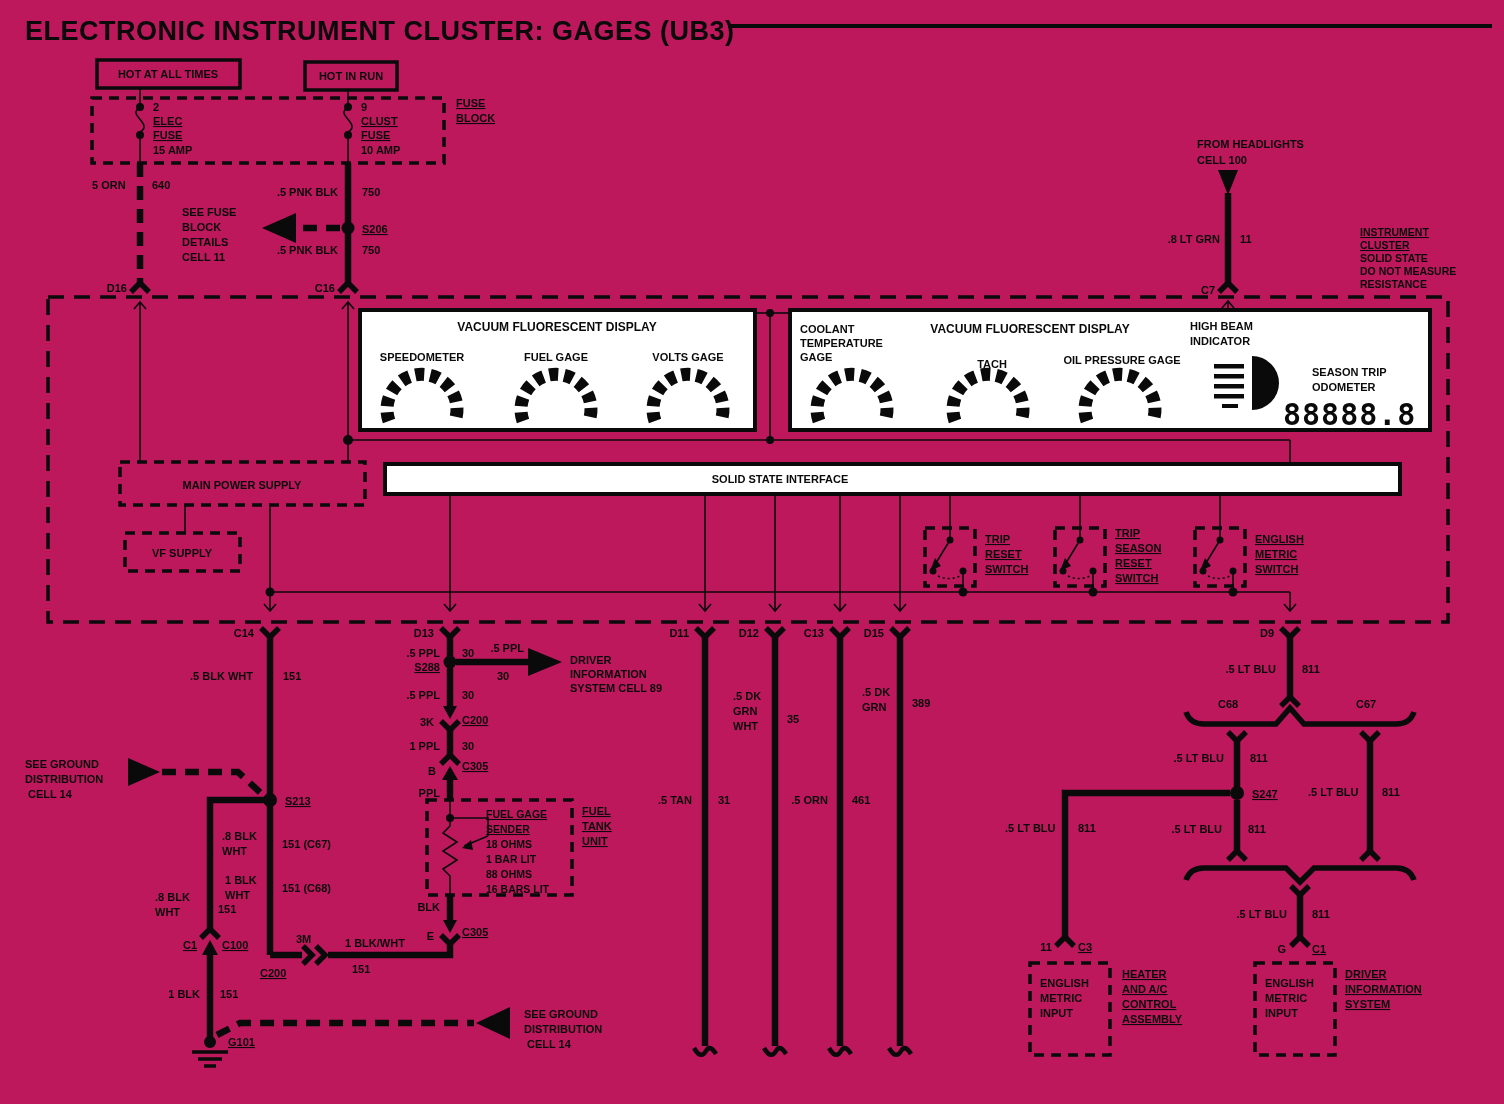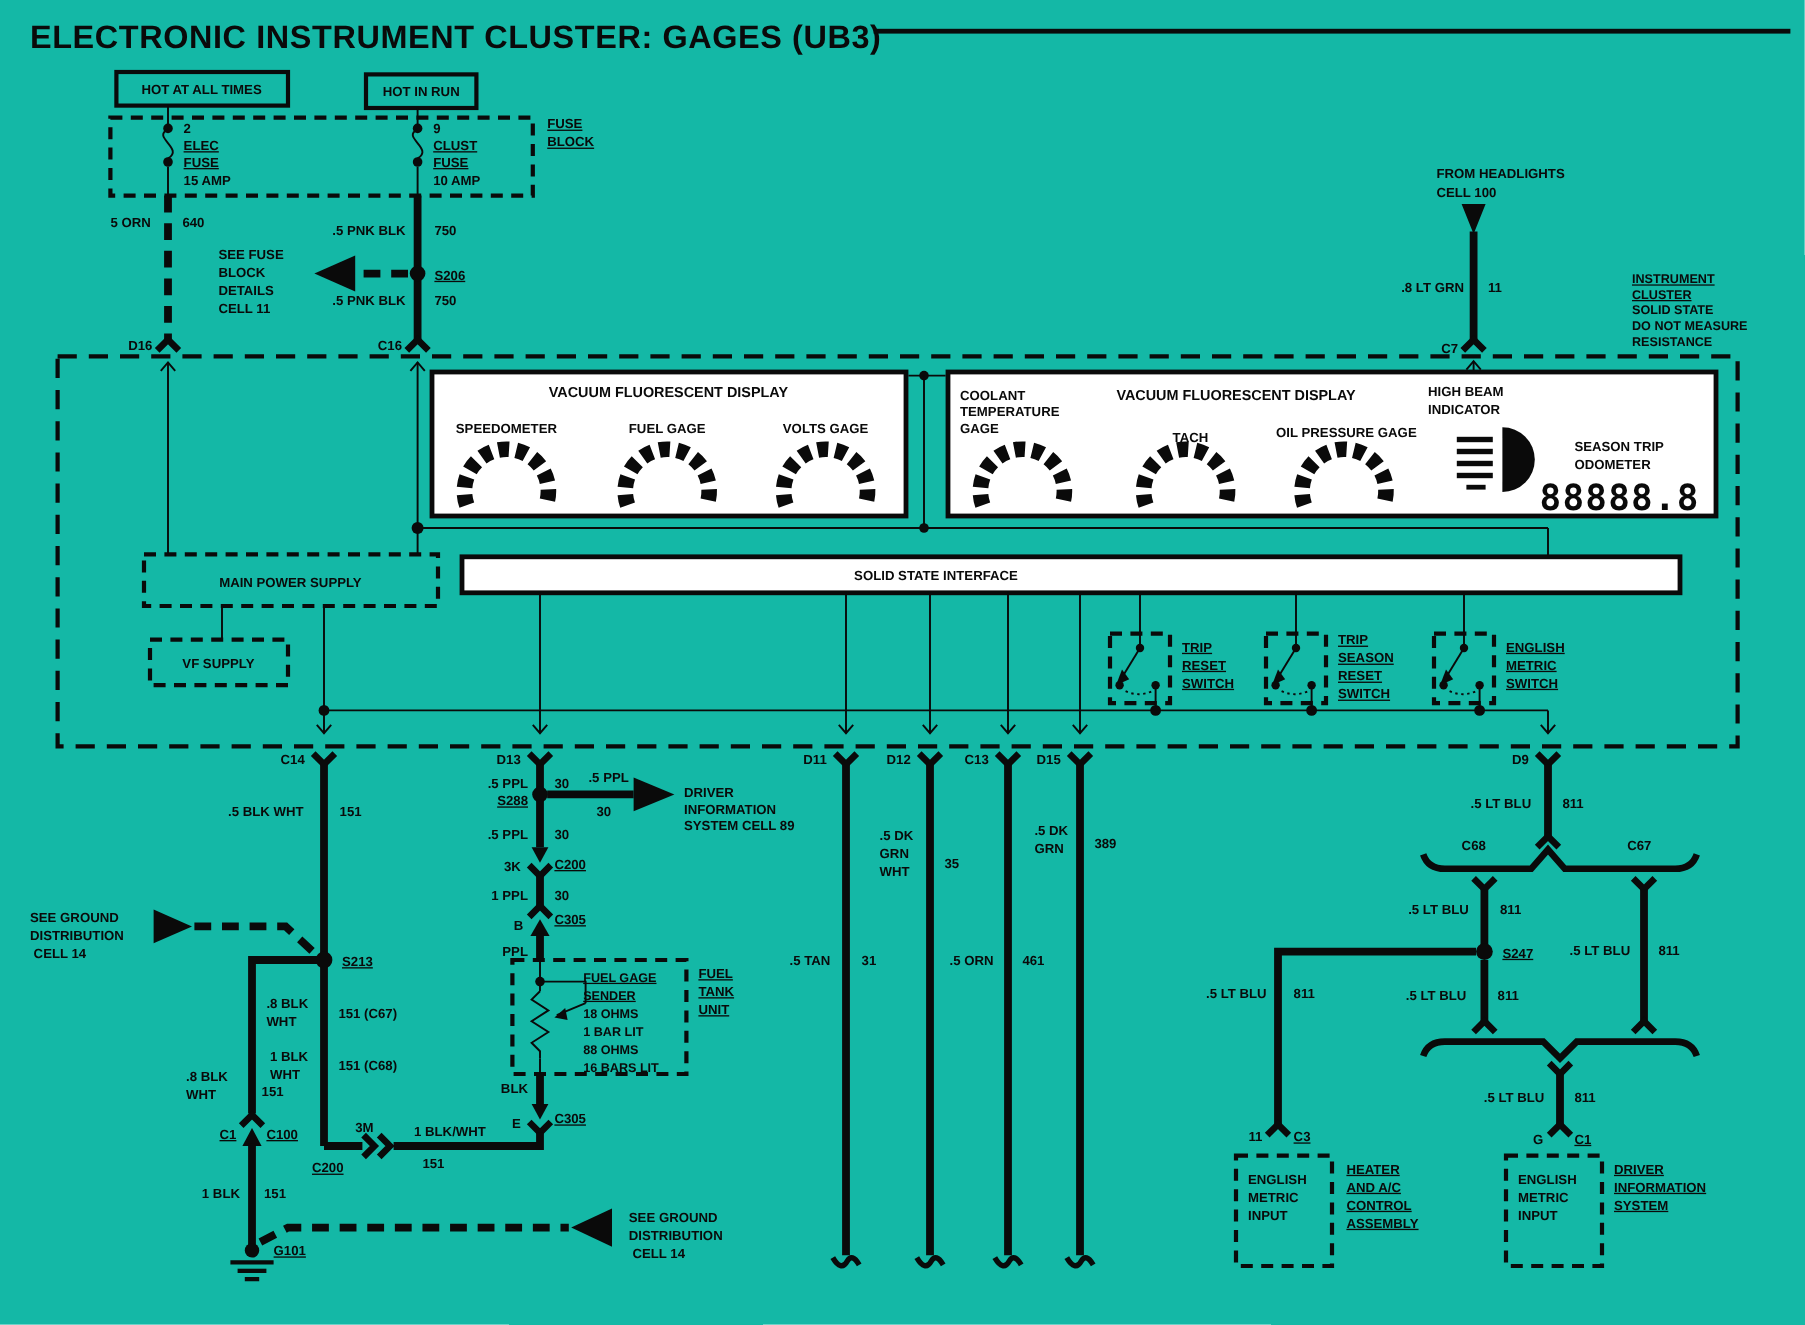--- a/index.html
+++ b/index.html
@@ -1,16 +1,16 @@
 <!DOCTYPE html>
 <html><head>
 <meta charset="utf-8">
 <style>
   html,body{margin:0;padding:0;background:#ffffff;}
-  .page{width:1504px;height:1104px;position:relative;background:#14b8a6;}
+  .page{width:1504px;height:1104px;position:relative;background:#be185d;}
   svg{display:block;}
   svg text{fill:#0a0a0a;}
   .t{font:bold 11px "Liberation Sans",sans-serif;}
   .ts{font:bold 10.5px "Liberation Sans",sans-serif;}
   .tl{font:bold 12px "Liberation Sans",sans-serif;}
   .title{font:bold 27px "Liberation Sans",sans-serif;letter-spacing:.5px;}
   .odo{font:bold 30px "DejaVu Sans Mono",monospace;letter-spacing:1px;}
   .u{text-decoration:underline;}
   .mid{text-anchor:middle;}
   .end{text-anchor:end;}

